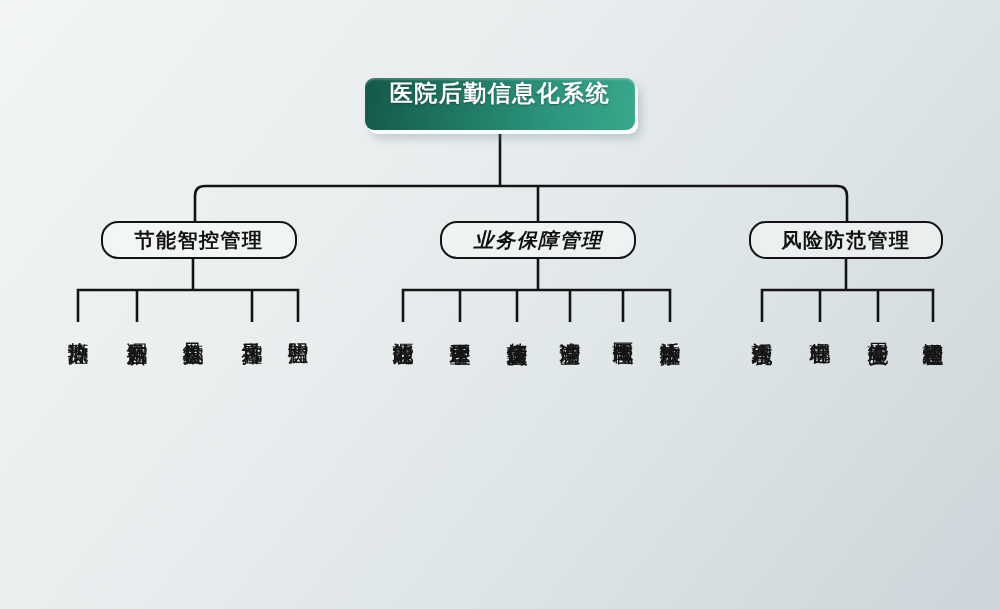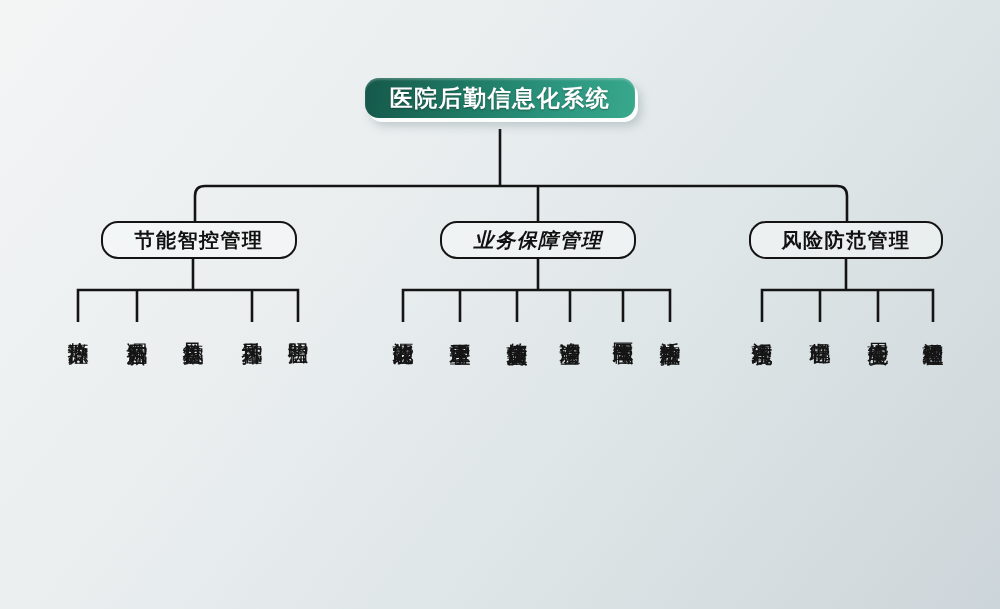--- a/index.html
+++ b/index.html
@@ -16,27 +16,26 @@
     background: linear-gradient(128deg, #f3f5f5 0%, #eaeeef 35%, #dfe6e8 62%, #ccd5d9 100%);
   }
   svg.connectors {
     position: absolute;
     left: 0; top: 0;
     width: 1000px; height: 609px;
   }
   .root-box {
     position: absolute;
     left: 365px; top: 78px;
-    width: 270px; height: 40px;
-    border-radius: 14px;
+    width: 270px; height: 52px;
+    border-radius: 9px;
     background: linear-gradient(100deg, #15584a 0%, #1f7a64 38%, #2d9780 72%, #38a88b 100%);
     box-shadow: 3px 4px 0 #fbfdfd, 6px 8px 10px rgba(110,128,134,0.35),
                 inset 0 2px 2px rgba(255,255,255,0.22);
     display: flex;
-    align-items: center;
     justify-content: center;
   }
   .root-box .root-label {
     color: #ffffff;
     font-size: 23px;
     font-weight: bold;
     letter-spacing: 1.5px;
     text-shadow: 0 1px 2px rgba(0,0,0,0.35);
     white-space: nowrap;
   }

